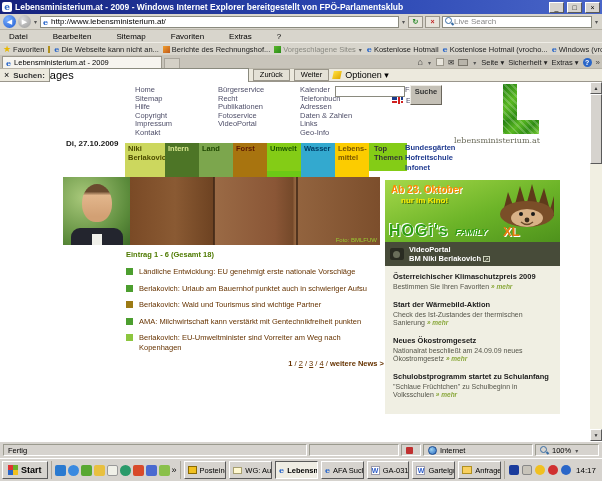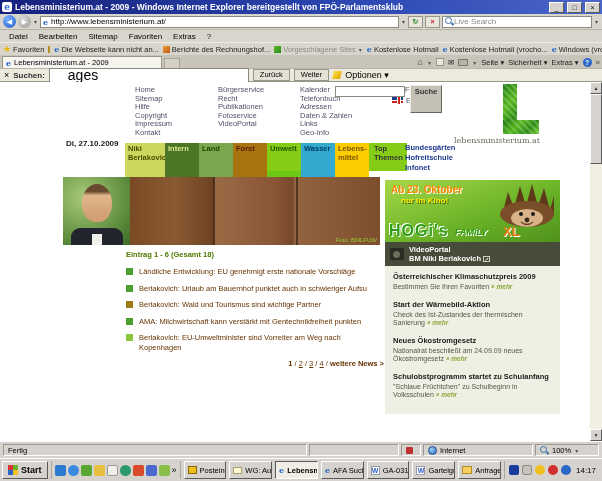--- a/index.html
+++ b/index.html
@@ -18,57 +18,57 @@
 .ddz{font-size:6px;color:#555;padding:0 1px}
 .addrfield{flex:1;height:12px;background:#fff;border:1px solid #8a8a7e;display:flex;align-items:center;gap:3px;padding:0 2px;font-size:8px}
 .smallbtn{width:15px;height:12px;background:#e8e5dc;border:1px solid #9a968a;font-size:7px;line-height:10px;text-align:center}
 .stopx{color:#c02020;font-weight:bold}
 .refr{color:#2a8a2a;font-weight:bold}
 .searchbox{width:150px;height:12px;background:#fff;border:1px solid #8a8a7e;display:flex;align-items:center;padding:0 2px;font-size:8px;color:#8a8a8a}
 .mag{position:relative;width:9px;height:9px;display:inline-block}
 .mag::before{content:"";position:absolute;left:0;top:0;width:5px;height:5px;border:1.5px solid #3a6ea5;border-radius:50%}
 .mag::after{content:"";position:absolute;left:6px;top:6px;width:3px;height:2px;background:#3a6ea5;transform:rotate(45deg)}
 
-.menubar{height:12px;background:#d8d5cc;display:flex;align-items:center;padding:0 4px;gap:1px}
+.menubar{height:12px;background:#d8d5cc;display:flex;align-items:center;padding:0 4px;gap:15px}
 .menubar span{padding:0 5px;font-size:8px}
 .favbar{height:13px;background:#d8d5cc;display:flex;align-items:center;padding:0 3px;gap:4px;border-top:1px solid #efede6;overflow:hidden}
 .favlink{display:flex;align-items:center;gap:2px;font-size:7.5px;white-space:nowrap;color:#222}
 .star{color:#e8b800;font-size:9px}
 .folder{width:9px;height:7px;background:#f4d468;border:1px solid #b09020}
 .eico{color:#2a66c8;font-family:"DejaVu Serif",serif;font-weight:bold;font-size:8px}
 .gico{width:7px;height:7px;background:linear-gradient(135deg,#5ab82a,#2a8a1a)}
 .oico{width:7px;height:7px;background:linear-gradient(135deg,#f0a030,#c05818)}
 .muted{color:#8a8a82}
 .chev{margin-left:auto;color:#444;font-size:8px}
 .tabrow{height:13px;background:#c8c4ba;display:flex;align-items:flex-end;padding:0 2px;gap:2px}
 .tab-active{width:160px;height:12px;background:#f6f4ef;border:1px solid #9a968a;border-bottom:none;display:flex;align-items:center;gap:3px;padding:0 3px;font-size:7.5px;white-space:nowrap;overflow:hidden}
 .tabstub{width:16px;height:10px;background:#d4d0c6;border:1px solid #a8a49a;border-bottom:none}
 .cmdbar{margin-left:auto;display:flex;align-items:center;gap:4px;font-size:7.5px;color:#222;padding-bottom:1px}
 .house{font-size:9px}
 .feedbox{width:8px;height:8px;background:#e8e5dc;border:1px solid #9a968a}
 .printer{width:10px;height:7px;background:#b8b4aa;border:1px solid #7a766c}
 .helpc{width:9px;height:9px;border-radius:50%;background:#2a66c8;color:#fff;font-size:7px;line-height:9px;text-align:center;font-weight:bold}
 .findbar{height:14px;background:#ece9dd;display:flex;align-items:center;gap:4px;padding:0 4px;border-top:1px solid #b8b4a8;border-bottom:1px solid #9a968c}
 .findbar .fx{color:#333;font-weight:bold;font-size:8px}
-.findinput{width:200px;height:15px;border:1px solid #8a8a7e;background:#fff;font-size:14px;padding:0 18px}
+.findinput{width:200px;height:15px;border:1px solid #8a8a7e;background:#fff;font-size:11px;padding:0 0}
 .fbtn{height:12px;background:#e4e1d6;border:1px solid #9a968a;font-size:7.5px;padding:0 6px;line-height:10px}
 .marker{width:8px;height:8px;background:linear-gradient(135deg,#ffe040,#e0a800);transform:skewX(-12deg)}
 
 .page{position:relative;flex:1;background:#fff;overflow:hidden}
 .metacol{position:absolute;top:4px;font-size:7.5px;line-height:8.6px;color:#50506a}
 .metacol div{white-space:nowrap}
 .mc1{left:135px}.mc2{left:218px}.mc3{left:300px}
 .mc4{left:392px;display:flex;flex-direction:column;gap:2px}
 .mc4 .row{display:flex;align-items:center;gap:3px}
 .film{width:10px;height:7px;background:repeating-linear-gradient(90deg,#333 0 2px,#fff 2px 3px)}
 .ukflag{width:11px;height:7px;background:linear-gradient(#1a3a8c,#1a3a8c);position:relative}
 .ukflag::before{content:"";position:absolute;left:0;top:2.5px;width:11px;height:2px;background:#d02020;border-top:.5px solid #fff;border-bottom:.5px solid #fff}
 .ukflag::after{content:"";position:absolute;left:4.5px;top:0;width:2px;height:7px;background:#d02020;border-left:.5px solid #fff;border-right:.5px solid #fff}
 .psearch{position:absolute;left:335px;top:4px;width:70px;height:11px;border:1px solid #8a8a7e;background:#fff}
-.psearchbtn{position:absolute;left:410px;top:3px;width:32px;height:28px;background:#c4c0b6;border:1px solid;border-color:#efede6 #6a665c #6a665c #efede6;font-size:7.5px;font-weight:bold;text-align:center;line-height:11px;color:#333}
+.psearchbtn{position:absolute;left:410px;top:3px;width:32px;height:20px;background:#c4c0b6;border:1px solid;border-color:#efede6 #6a665c #6a665c #efede6;font-size:7.5px;font-weight:bold;text-align:center;line-height:11px;color:#333}
 .logo{position:absolute;left:503px;top:2px;width:36px;height:50px}
 .logo .vbar{position:absolute;left:0;top:0;width:14px;height:50px}
 .logo .hbar{position:absolute;left:0;bottom:0;width:36px;height:14px}
 .leaf{background:linear-gradient(135deg,#1e7a10,#5ab822 40%,#2e8c14 70%,#77cc33),repeating-linear-gradient(45deg,rgba(255,255,255,.2) 0 2px,transparent 2px 5px);background-blend-mode:overlay}
 .logotext{position:absolute;left:440px;top:54px;width:100px;text-align:right;font-family:"DejaVu Serif",serif;font-size:8px;color:#6b6b5a}
 .pdate{position:absolute;left:66px;top:57px;font-size:8px;font-weight:bold;color:#1a1a1a}
 .tabs{position:absolute;left:125px;top:61px;height:28px;display:flex}
 .ptab{font-size:7.5px;line-height:8.5px;padding:2px 3px;font-weight:bold}
 .t1{width:40px;background:#ccd75e;color:#4d4d00}
 .t2{width:34px;background:#4d7526;color:#d9e88f}

